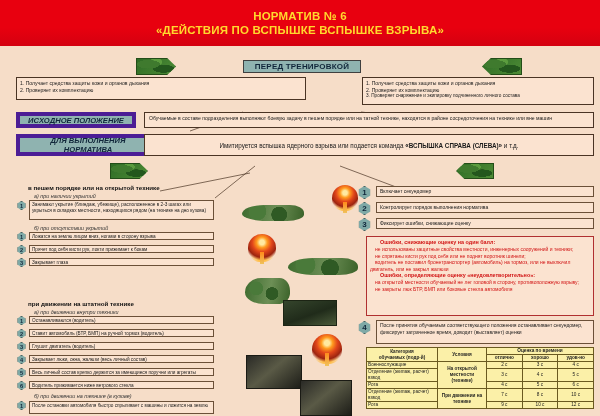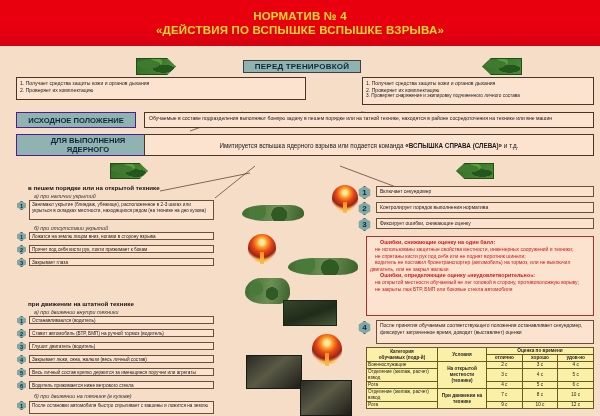--- a/index.html
+++ b/index.html
@@ -45,23 +45,23 @@
     border:1px solid #234d18;
   }
   .camo.arrow{clip-path:polygon(0 0,78% 0,100% 50%,78% 100%,0 100%);}
   .camo.arrowL{clip-path:polygon(22% 0,100% 0,100% 100%,22% 100%,0 50%);}
 
   .bullets{position:absolute;box-sizing:border-box;border:1px solid #4a3424;background:#fbe3d0;padding:2px 3px;}
   .bullets div{font-size:5.1px;line-height:6.6px;white-space:nowrap;}
 
   
   .sidelbl{
-    position:absolute;box-sizing:border-box;background:#8fb3b0;border:1px solid #4c1d95;
+    position:absolute;box-sizing:border-box;background:#8fb3b0;border:4px solid #4c1d95;
     color:#10263a;font-weight:bold;font-size:7.6px;text-align:left;
-    display:flex;align-items:center;justify-content:center;line-height:9px;
+    display:flex;align-items:center;justify-content:center;line-height:9px;font-style:italic;
   }
   .sidebox{position:absolute;box-sizing:border-box;border:1px solid #4a3424;background:#fbe3d0;padding:2px 4px;}
   .sidebox .t{font-size:5.1px;line-height:6.8px;}
   .sidebox .c{font-size:6.3px;line-height:9px;text-align:center;}
   .sidebox .c b{font-weight:bold;}
 
   
   #chip-during{left:224px;top:160px;width:160px;height:13px;font-size:8px;}
 
   
@@ -121,21 +121,21 @@
   }
   .vehicle{background:linear-gradient(160deg,#35452c,#202b1a 55%,#4b5b3a);border:1px solid #1c2414;}
   .darkphoto{background:linear-gradient(140deg,#2a2a26,#5a5a46 45%,#1d1d18);border:1px solid #1a1a14;}
 </style>
 </head>
 <body>
 
 <div class="poster">
 
   <div class="header">
-    <div class="l1">НОРМАТИВ № 4</div>
+    <div class="l1">НОРМАТИВ № 6</div>
     <div class="l2">«ДЕЙСТВИЯ ПО ВСПЫШКЕ ВСПЫШКЕ ВЗРЫВА»</div>
   </div>
 
   <svg class="lines" viewBox="0 0 600 370">
     <g stroke="#4a3424" stroke-width="0.7" fill="none">
       <line x1="243" y1="66" x2="190" y2="85"></line>
       <line x1="361" y1="66" x2="470" y2="78"></line>
       <line x1="255" y1="120" x2="215" y2="152"></line>
       <line x1="340" y1="120" x2="420" y2="150"></line>
       <line x1="250" y1="127" x2="160" y2="145"></line>
@@ -158,21 +158,21 @@
     <div style="font-size:4.7px;">3. Проверяет снаряжение и экипировку подчиненного личного состава</div>
   </div>
 
   <div class="sidelbl" style="left:16px;top:112px;width:120px;height:16px;">ИСХОДНОЕ ПОЛОЖЕНИЕ</div>
   <div class="sidebox" style="left:144px;top:112px;width:450px;height:16px;">
     <div class="t">Обучаемые в составе подразделения выполняют боевую задачу в пешем порядке или на татной технике, находятся в районе сосредоточения на технике или вне машин</div>
   </div>
 
   <div class="sidelbl" style="left:16px;top:134px;width:144px;height:22px;flex-direction:column;">
     <span>ДЛЯ ВЫПОЛНЕНИЯ</span>
-    <span>ЯДЕРНОГО</span>
+    <span>НОРМАТИВА</span>
   </div>
   <div class="sidebox" style="left:144px;top:134px;width:450px;height:22px;display:flex;align-items:center;justify-content:center;">
     <div class="c">
       <span>Имитируется вспышка ядерного взрыва или подается команда </span><b>«ВСПЫШКА СПРАВА (СЛЕВА)»</b><span> и т.д.</span>
     </div>
   </div>
 
   <div class="camo arrow" style="left:110px;top:163px;width:36px;height:14px;"></div>
   <div class="camo arrowL" style="left:456px;top:163px;width:36px;height:14px;"></div>
 

